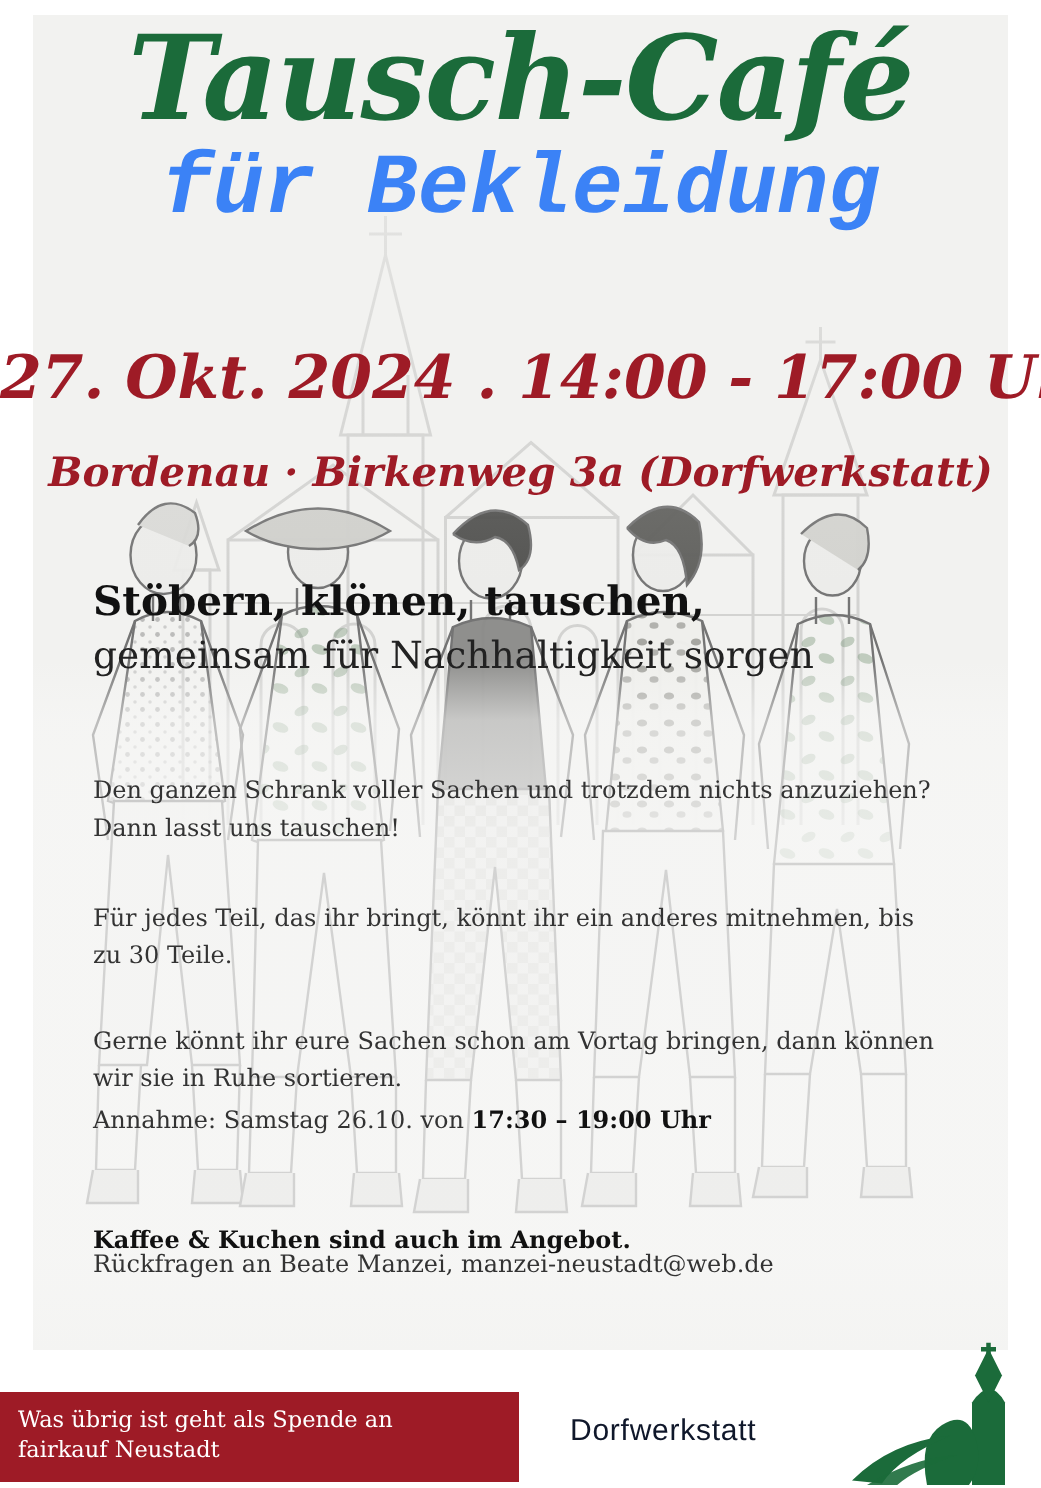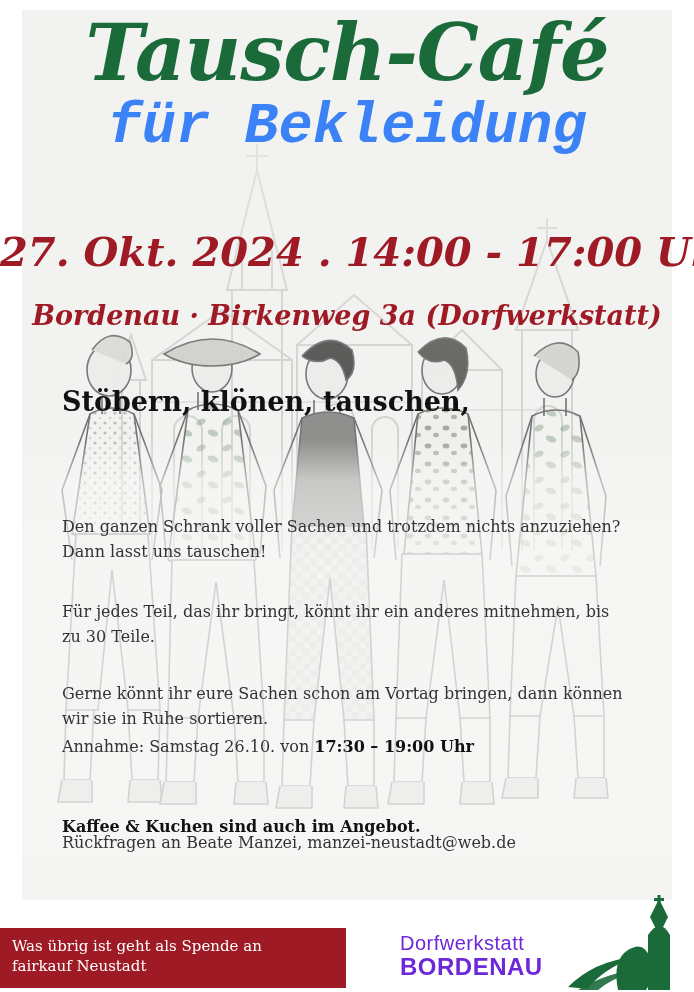--- a/index.html
+++ b/index.html
@@ -182,25 +182,24 @@
   .logo-wrap {
     position: absolute;
     left: 380px;
     top: 895px;
     width: 300px;
     height: 95px;
   }
   .logo-text {
     position: absolute;
     left: 0;
-    top: 38px;
+    top: 49px;
     font-family: "Liberation Sans", sans-serif;
-    color: #6d28d9;
+    color: #0f172a;
     line-height: 1.05;
-    margin-left: 20px;
   }
   .logo-text .l1 { font-size: 20px; font-weight: normal; letter-spacing: 0.5px;}
   .logo-text .l2 { font-size: 24px; font-weight: bold; letter-spacing: 0.5px;}
   .logo-mark {
     position: absolute;
     left: 180px;
     top: 0px;
     width: 120px;
     height: 95px;
   }
@@ -357,35 +356,35 @@
   <div class="headline-wrap">
     <div class="title-main">Tausch-Café</div>
     <div class="title-sub">für Bekleidung</div>
   </div>
 
   <div class="date-line">27. Okt. 2024 . 14:00 - 17:00 Uhr</div>
   <div class="place-line">Bordenau · Birkenweg 3a (Dorfwerkstatt)</div>
 
   <div class="copy">
     <div class="lead-bold">Stöbern, klönen, tauschen,</div>
+    <div class="lead-regular">gemeinsam für Nachhaltigkeit sorgen</div>
 
     <p class="para p1">Den ganzen Schrank voller Sachen und trotzdem nichts anzuziehen? Dann lasst uns tauschen!</p>
     <p class="para p2">Für jedes Teil, das ihr bringt, könnt ihr ein anderes mitnehmen, bis zu 30 Teile.</p>
     <p class="para p3">Gerne könnt ihr eure Sachen schon am Vortag bringen, dann können wir sie in Ruhe sortieren.</p>
     <p class="para p4"><span>Annahme: Samstag 26.10. von </span><span class="inline-bold">17:30 – 19:00 Uhr</span></p>
     <p class="para p6">Kaffee &amp; Kuchen sind auch im Angebot.</p>
     <p class="para p7">Rückfragen an Beate Manzei, manzei-neustadt@web.de</p>
   </div>
 
   <div class="footer-banner">Was übrig ist geht als Spende an fairkauf Neustadt</div>
 
   <div class="logo-wrap">
     <div class="logo-text">
       <div class="l1">Dorfwerkstatt</div>
-      <div class="l2">BORDENAU</div>
     </div>
     <div class="logo-mark">
       <svg viewBox="0 0 120 95" width="120" height="95" xmlns="http://www.w3.org/2000/svg">
         <g fill="#1b6b3a">
 
           <path d="M88 95 L88 40 q12 -18 22 0 L110 95 Z"></path>
           <path d="M99 40 L90 22 L99 4 L108 22 Z"></path>
           <rect x="97.5" y="0" width="3" height="10"></rect>
           <rect x="94" y="3" width="10" height="3"></rect>
 

